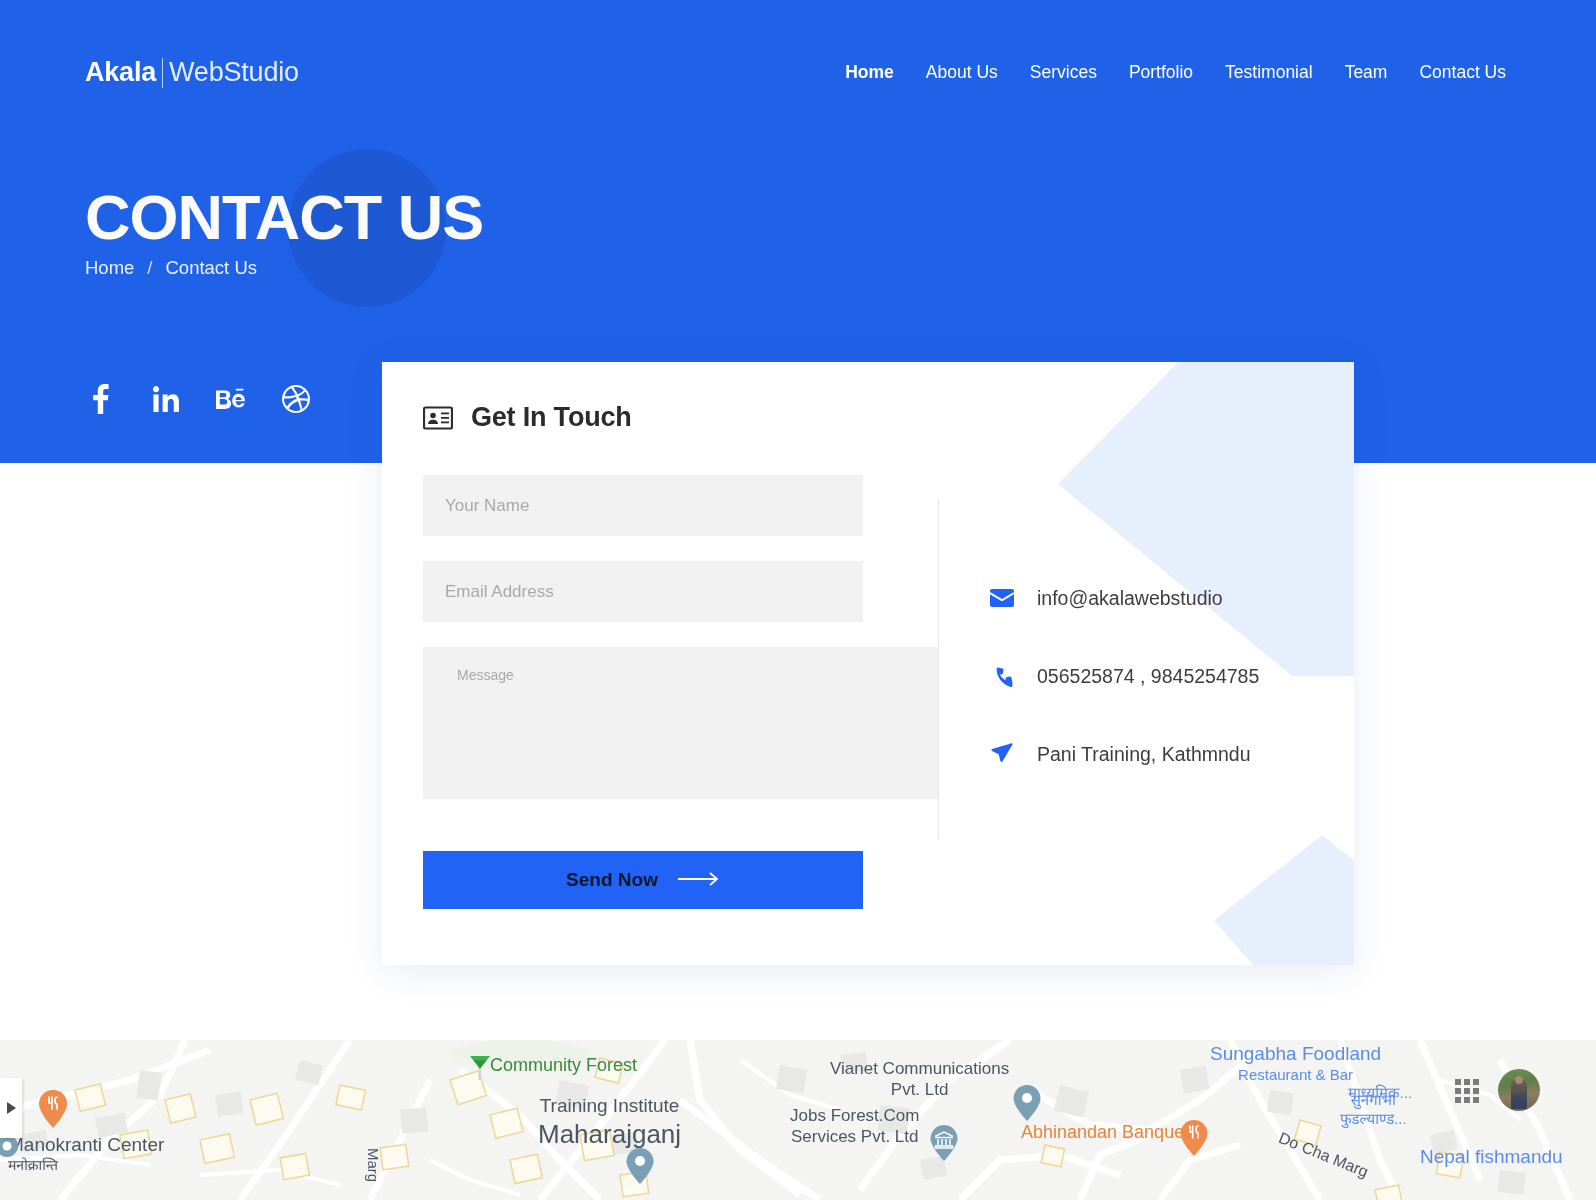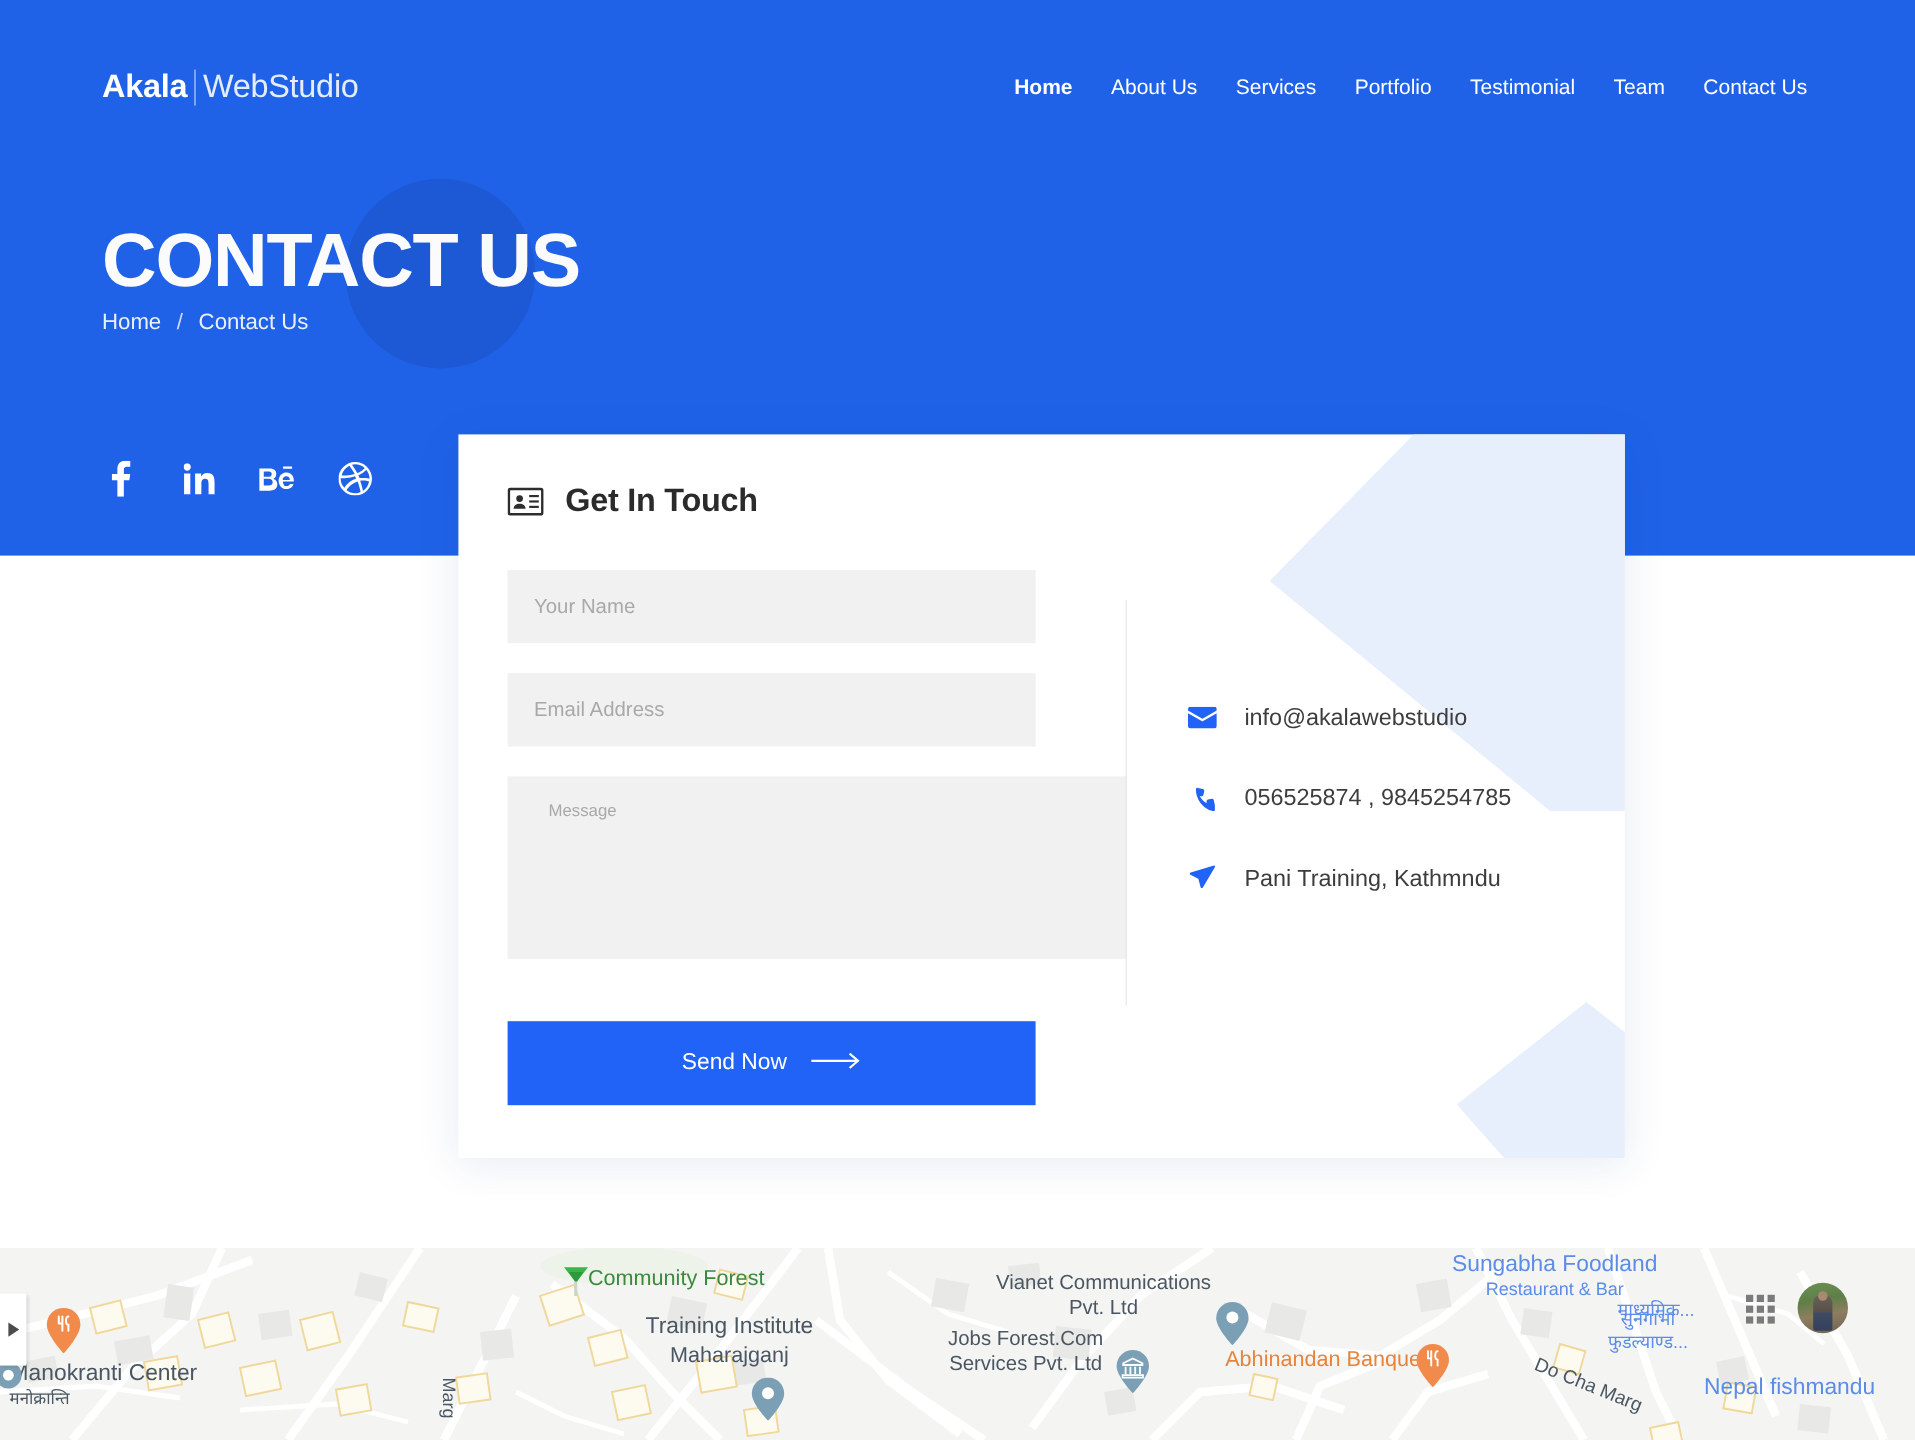--- a/index.html
+++ b/index.html
@@ -189,51 +189,51 @@
     resize: none;
     font-family: "Liberation Sans", sans-serif;
     display: block;
   }
   .field-message::placeholder { color: #a9a9a9; }
 
   .send-btn {
     position: absolute;
     left: 41px; top: 489px;
     width: 440px;
-    height: 70px;
+    height: 58px;
     background: #2063f6;
     border: none;
     cursor: pointer;
     display: flex;
     align-items: center;
     justify-content: center;
     gap: 20px;
-    color: #ffffff;
+    color: #0f172a;
     font-size: 19px;
-    font-weight: normal;
+    font-weight: bold;
     font-family: "Liberation Sans", sans-serif;
   }
   .send-btn .arrow { display: block; }
 
   
   .vdivider {
     position: absolute;
     left: 556px; top: 138px;
     width: 1px;
     height: 338px;
     background: #e6e6e6;
   }
 
   
   .info-col {
     position: absolute;
     left: 608px; top: 224px;
     display: flex;
     flex-direction: column;
-    gap: 43px;
+    gap: 54px;
   }
   .info-row {
     display: flex;
     align-items: center;
     gap: 23px;
   }
   .info-icon {
     width: 24px;
     height: 24px;
     flex: 0 0 24px;
@@ -531,21 +531,21 @@
 
   <div class="map-label dark" style="left:8px; top:93px; text-align:left; font-size:19px;">
     <span>Manokranti Center</span>
     <span class="np">मनोक्रान्ति</span>
   </div>
   <div class="map-label green" style="left:490px; top:14px; font-size:18px;">
     <span>Community Forest</span>
   </div>
   <div class="map-label dark" style="left:538px; top:54px; font-size:19px;">
     <span>Training Institute</span>
-    <span class="np" style="font-size:18px;">Maharajganj</span>
+    <span class="np" style="font-size:26px;">Maharajganj</span>
   </div>
   <div class="map-label dark" style="left:830px; top:18px; font-size:17px;">
     <span>Vianet Communications</span>
     <span class="np" style="font-size:17px;">Pvt. Ltd</span>
   </div>
   <div class="map-label dark" style="left:790px; top:65px; font-size:17px;">
     <span>Jobs Forest.Com</span>
     <span class="np" style="font-size:17px;">Services Pvt. Ltd</span>
   </div>
   <div class="map-label orange" style="left:1021px; top:81px; font-size:18px;">

